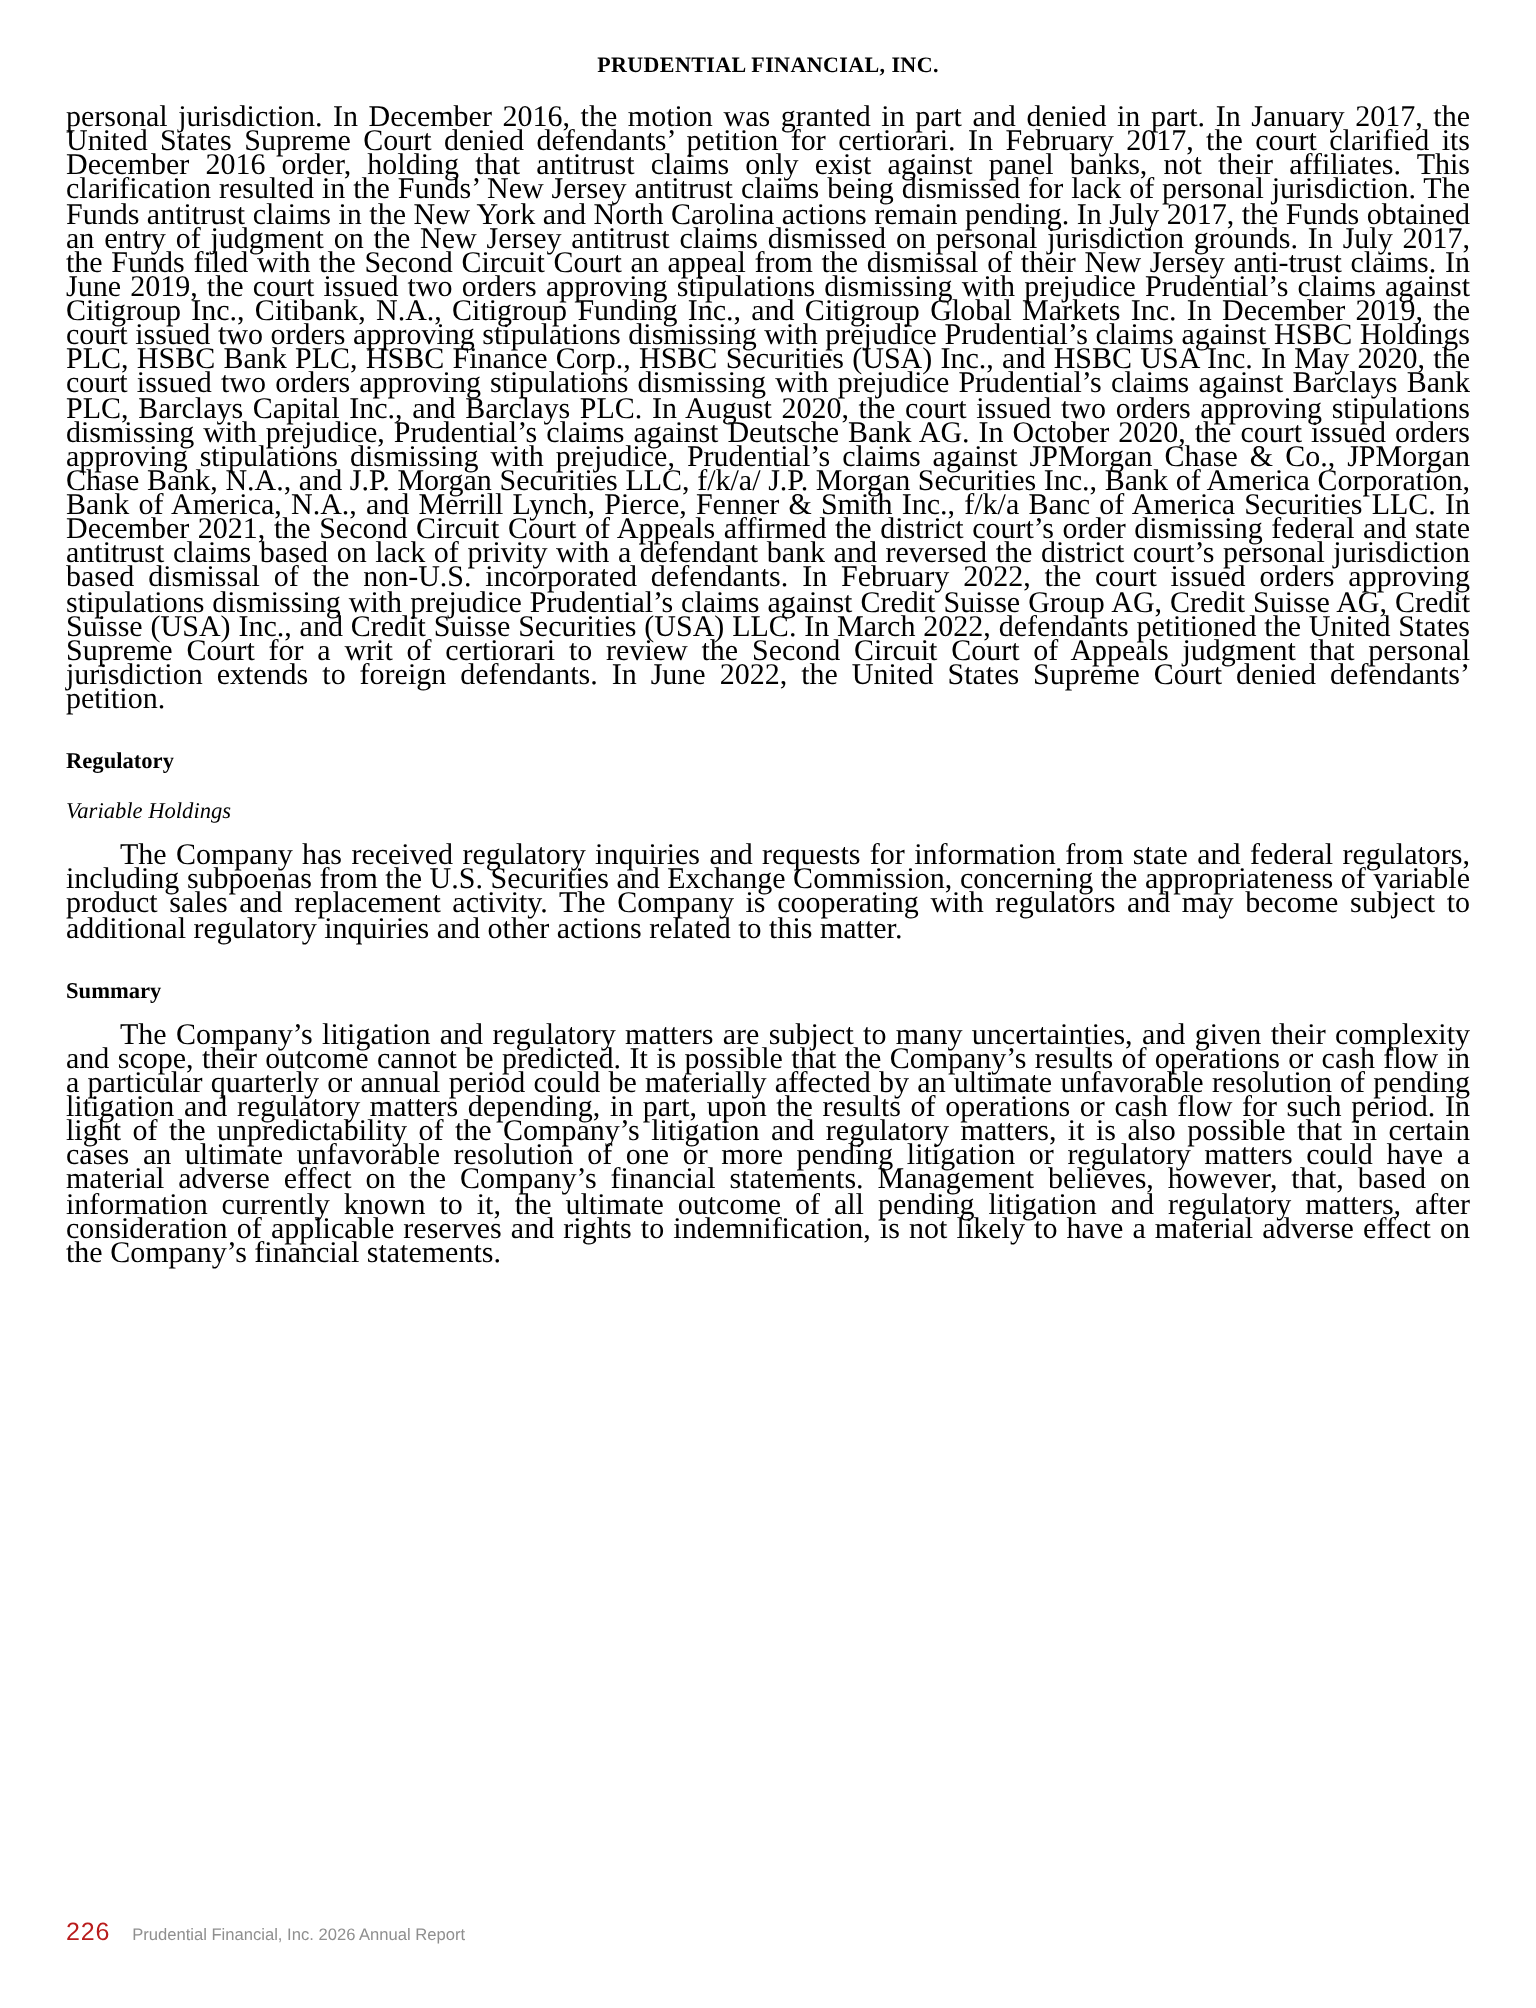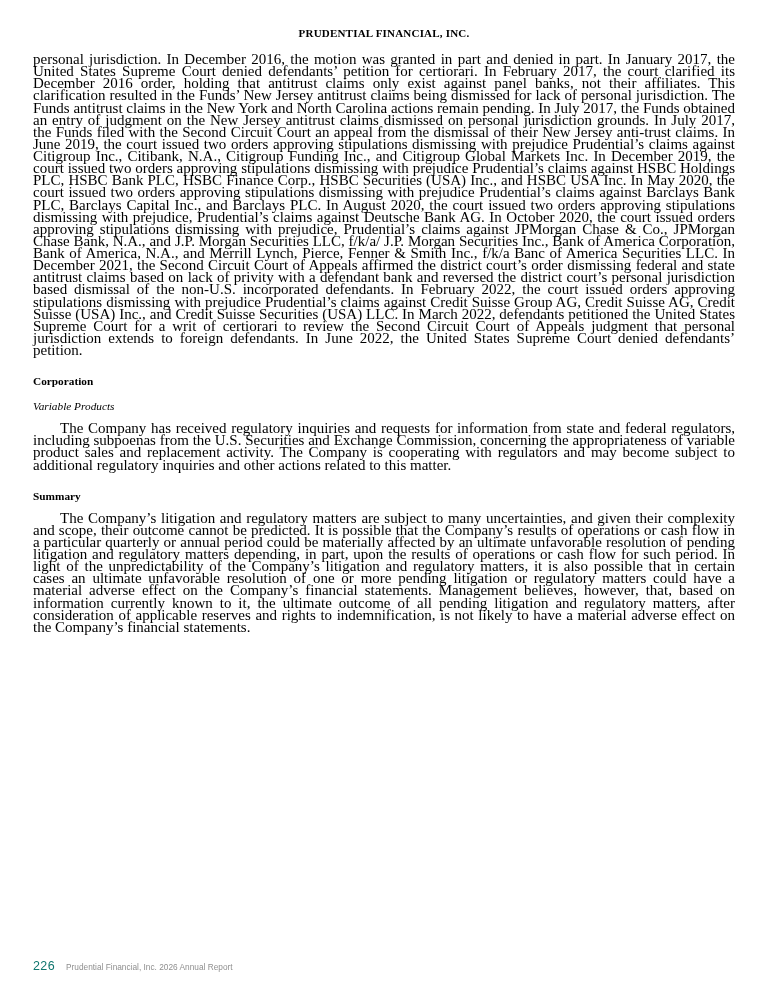--- a/index.html
+++ b/index.html
@@ -70,43 +70,43 @@
     position: absolute;
     left: 33px;
     top: 959px;
     display: flex;
     align-items: baseline;
     font-family: "Liberation Sans", sans-serif;
   }
   .page-number {
     font-size: 12.5px;
     line-height: 14px;
-    color: #0f766e;
+    color: #b91c1c;
     letter-spacing: 0.4px;
   }
   .footer-label {
     font-size: 8.3px;
     color: #8f8f8f;
     margin-left: 11px;
   }
 </style>
 </head>
 <body>
 
 <div class="page">
   <div class="content">
 
     <h1 class="doc-title">PRUDENTIAL FINANCIAL, INC.</h1>
 
 
     <p class="para continuation">personal jurisdiction. In December 2016, the motion was granted in part and denied in part. In January 2017, the United States Supreme Court denied defendants’ petition for certiorari. In February 2017, the court clarified its December 2016 order, holding that antitrust claims only exist against panel banks, not their affiliates. This clarification resulted in the Funds’ New Jersey antitrust claims being dismissed for lack of personal jurisdiction. The Funds antitrust claims in the New York and North Carolina actions remain pending. In July 2017, the Funds obtained an entry of judgment on the New Jersey antitrust claims dismissed on personal jurisdiction grounds. In July 2017, the Funds filed with the Second Circuit Court an appeal from the dismissal of their New Jersey anti-trust claims. In June 2019, the court issued two orders approving stipulations dismissing with prejudice Prudential’s claims against Citigroup Inc., Citibank, N.A., Citigroup Funding Inc., and Citigroup Global Markets Inc. In December 2019, the court issued two orders approving stipulations dismissing with prejudice Prudential’s claims against HSBC Holdings PLC, HSBC Bank PLC, HSBC Finance Corp., HSBC Securities (USA) Inc., and HSBC USA Inc. In May 2020, the court issued two orders approving stipulations dismissing with prejudice Prudential’s claims against Barclays Bank PLC, Barclays Capital Inc., and Barclays PLC. In August 2020, the court issued two orders approving stipulations dismissing with prejudice, Prudential’s claims against Deutsche Bank AG. In October 2020, the court issued orders approving stipulations dismissing with prejudice, Prudential’s claims against JPMorgan Chase &amp; Co., JPMorgan Chase Bank, N.A., and J.P. Morgan Securities LLC, f/k/a/ J.P. Morgan Securities Inc., Bank of America Corporation, Bank of America, N.A., and Merrill Lynch, Pierce, Fenner &amp; Smith Inc., f/k/a Banc of America Securities LLC. In December 2021, the Second Circuit Court of Appeals affirmed the district court’s order dismissing federal and state antitrust claims based on lack of privity with a defendant bank and reversed the district court’s personal jurisdiction based dismissal of the non-U.S. incorporated defendants. In February 2022, the court issued orders approving stipulations dismissing with prejudice Prudential’s claims against Credit Suisse Group AG, Credit Suisse AG, Credit Suisse (USA) Inc., and Credit Suisse Securities (USA) LLC. In March 2022, defendants petitioned the United States Supreme Court for a writ of certiorari to review the Second Circuit Court of Appeals judgment that personal jurisdiction extends to foreign defendants. In June 2022, the United States Supreme Court denied defendants’ petition.</p>
 
     <div class="section">
-      <h3 class="section-heading">Corporation</h3>
-      <h4 class="section-subheading">Variable Products</h4>
+      <h3 class="section-heading">Regulatory</h3>
+      <h4 class="section-subheading">Variable Holdings</h4>
       <p class="para">The Company has received regulatory inquiries and requests for information from state and federal regulators, including subpoenas from the U.S. Securities and Exchange Commission, concerning the appropriateness of variable product sales and replacement activity. The Company is cooperating with regulators and may become subject to additional regulatory inquiries and other actions related to this matter.</p>
     </div>
 
     <div class="section">
       <h3 class="section-heading">Summary</h3>
       <p class="para">The Company’s litigation and regulatory matters are subject to many uncertainties, and given their complexity and scope, their outcome cannot be predicted. It is possible that the Company’s results of operations or cash flow in a particular quarterly or annual period could be materially affected by an ultimate unfavorable resolution of pending litigation and regulatory matters depending, in part, upon the results of operations or cash flow for such period. In light of the unpredictability of the Company’s litigation and regulatory matters, it is also possible that in certain cases an ultimate unfavorable resolution of one or more pending litigation or regulatory matters could have a material adverse effect on the Company’s financial statements. Management believes, however, that, based on information currently known to it, the ultimate outcome of all pending litigation and regulatory matters, after consideration of applicable reserves and rights to indemnification, is not likely to have a material adverse effect on the Company’s financial statements.</p>
     </div>
 
   </div>
 

